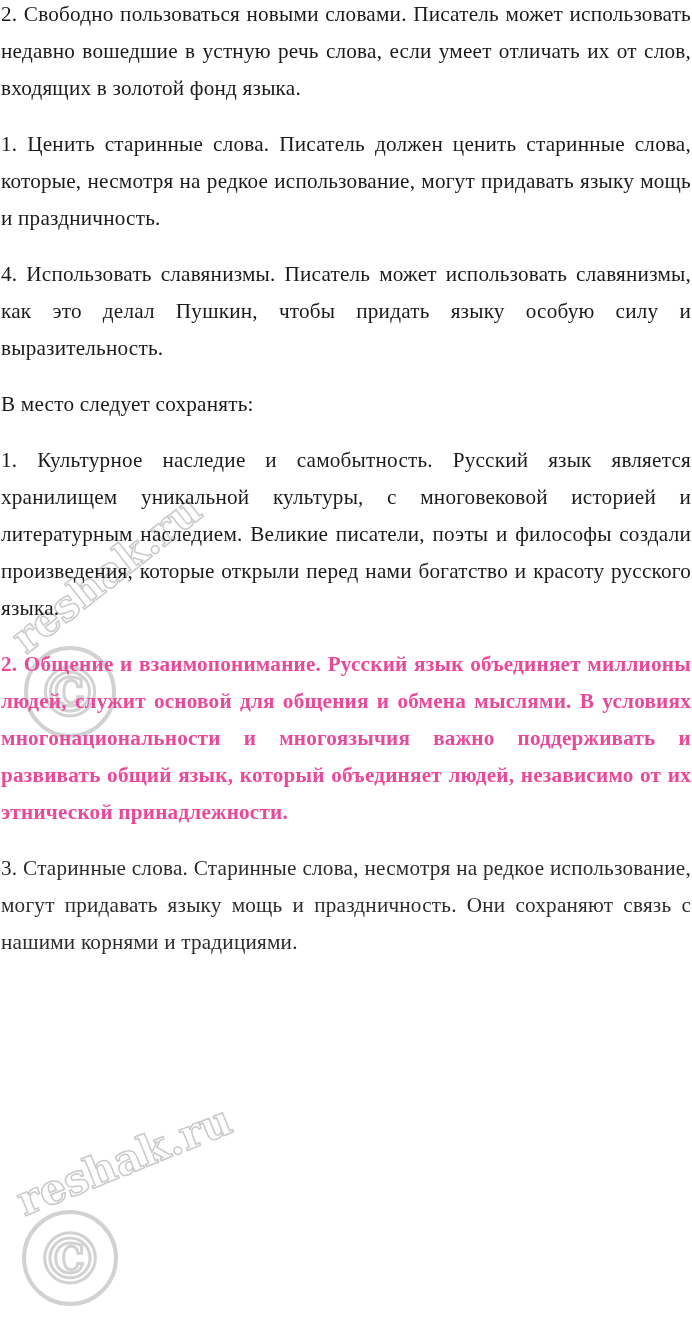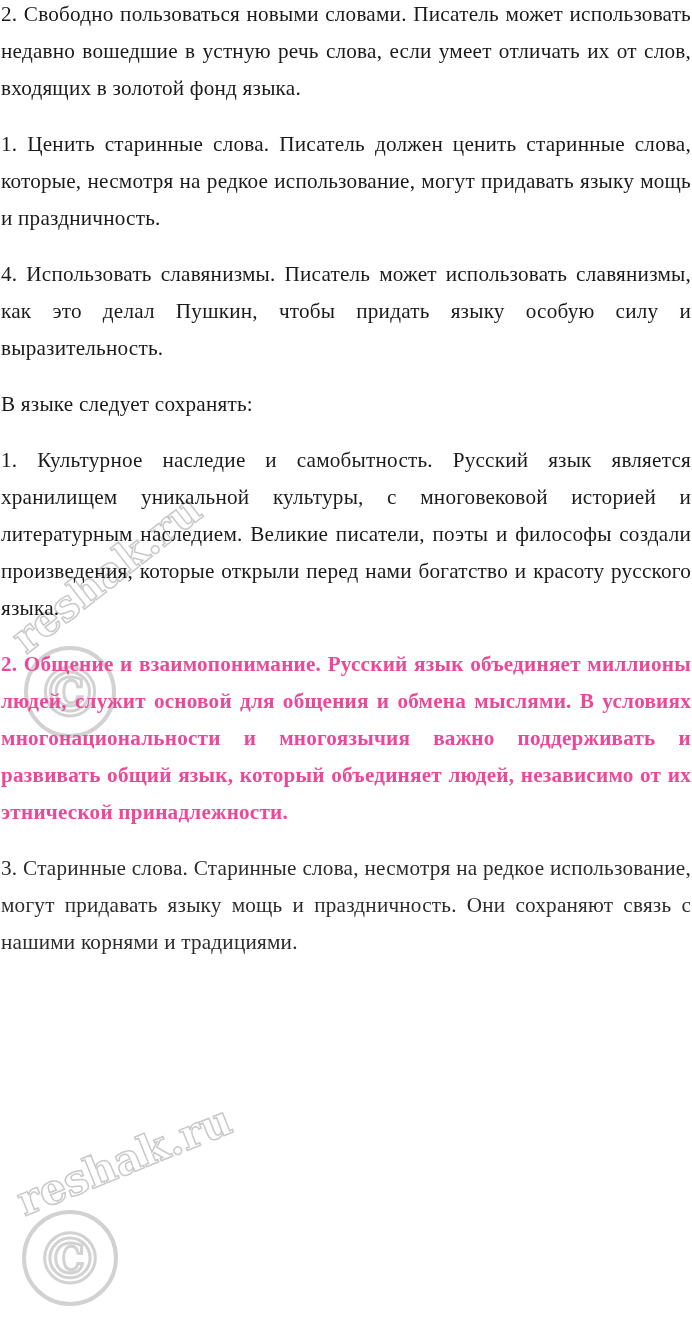--- a/index.html
+++ b/index.html
@@ -140,20 +140,20 @@
     <div class="wm-text">reshak.ru</div>
     <div class="wm-c">
       <div class="wm-c-inner">©</div>
     </div>
   </div>
 
   <div class="content">
     <p class="para">2. Свободно пользоваться новыми словами. Писатель может использовать недавно вошедшие в устную речь слова, если умеет отличать их от слов, входящих в золотой фонд языка.</p>
     <p class="para">1. Ценить старинные слова. Писатель должен ценить старинные слова, которые, несмотря на редкое использование, могут придавать языку мощь и праздничность.</p>
     <p class="para">4. Использовать славянизмы. Писатель может использовать славянизмы, как это делал Пушкин, чтобы придать языку особую силу и выразительность.</p>
-    <p class="para short">В языке следует сохранять:</p>
+    <p class="para short">В место следует сохранять:</p>
     <p class="para">1. Культурное наследие и самобытность. Русский язык является хранилищем уникальной культуры, с многовековой историей и литературным наследием. Великие писатели, поэты и философы создали произведения, которые открыли перед нами богатство и красоту русского языка.</p>
     <p class="para faded">2. Общение и взаимопонимание. Русский язык объединяет миллионы людей, служит основой для общения и обмена мыслями. В условиях многонациональности и многоязычия важно поддерживать и развивать общий язык, который объединяет людей, независимо от их этнической принадлежности.</p>
     <p class="para faded2">3. Старинные слова. Старинные слова, несмотря на редкое использование, могут придавать языку мощь и праздничность. Они сохраняют связь с нашими корнями и традициями.</p>
 
   </div>
 
 </div>
 
 </body></html>

